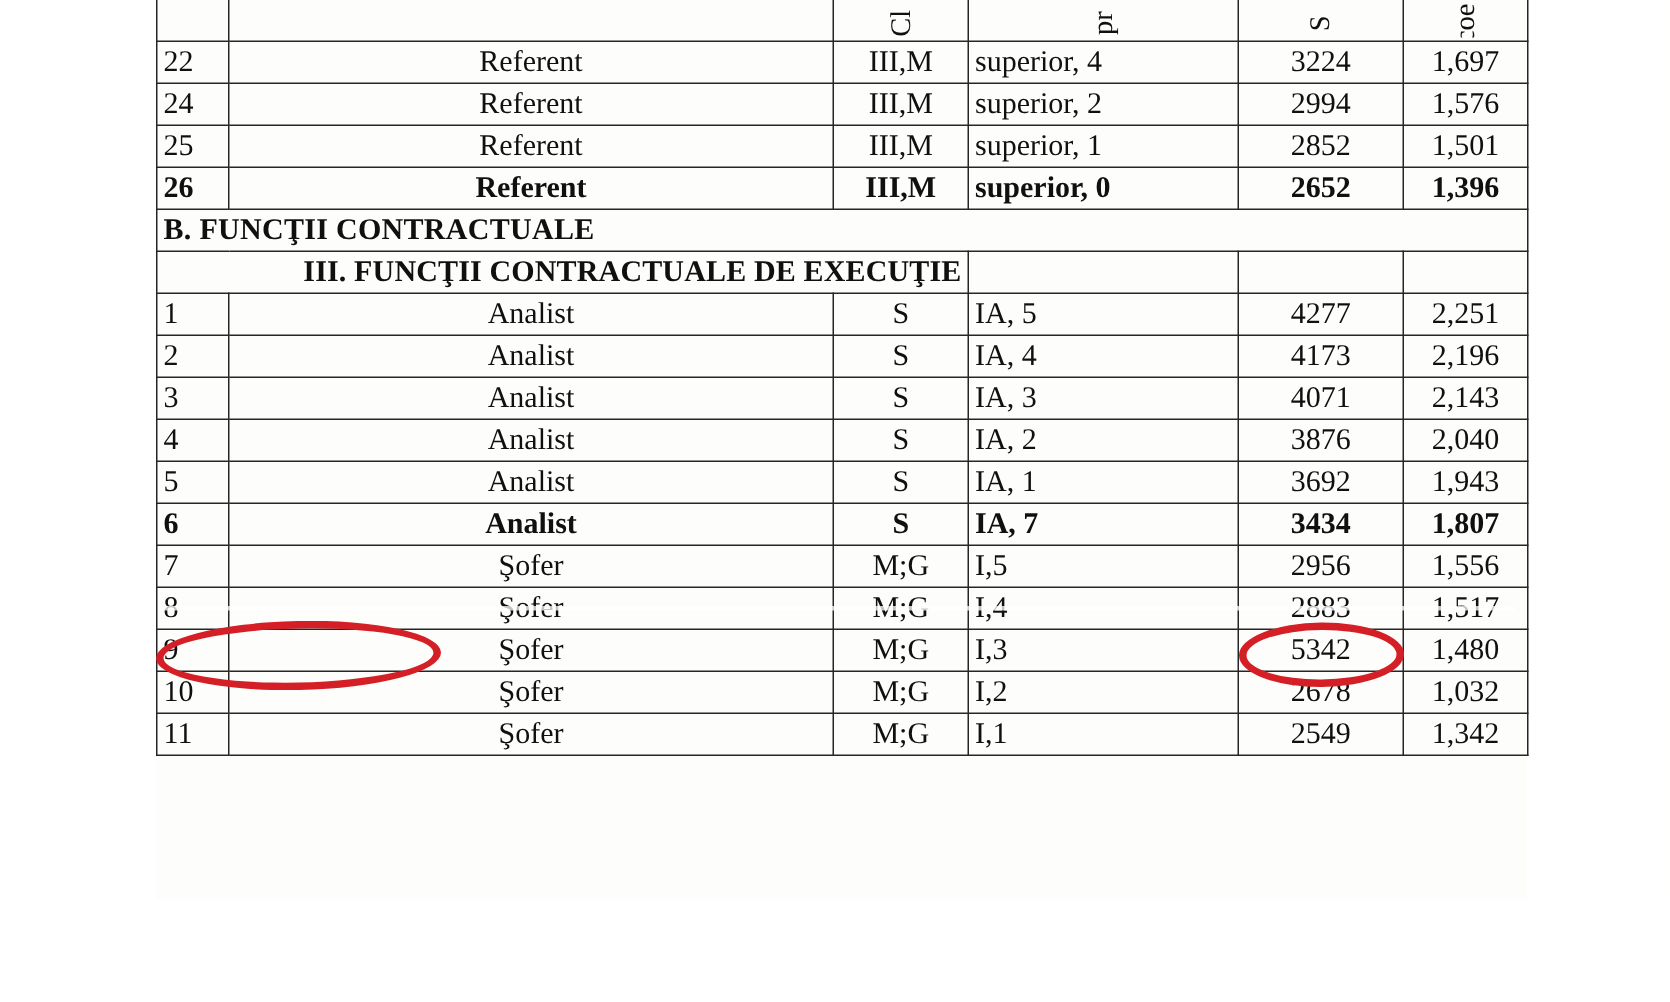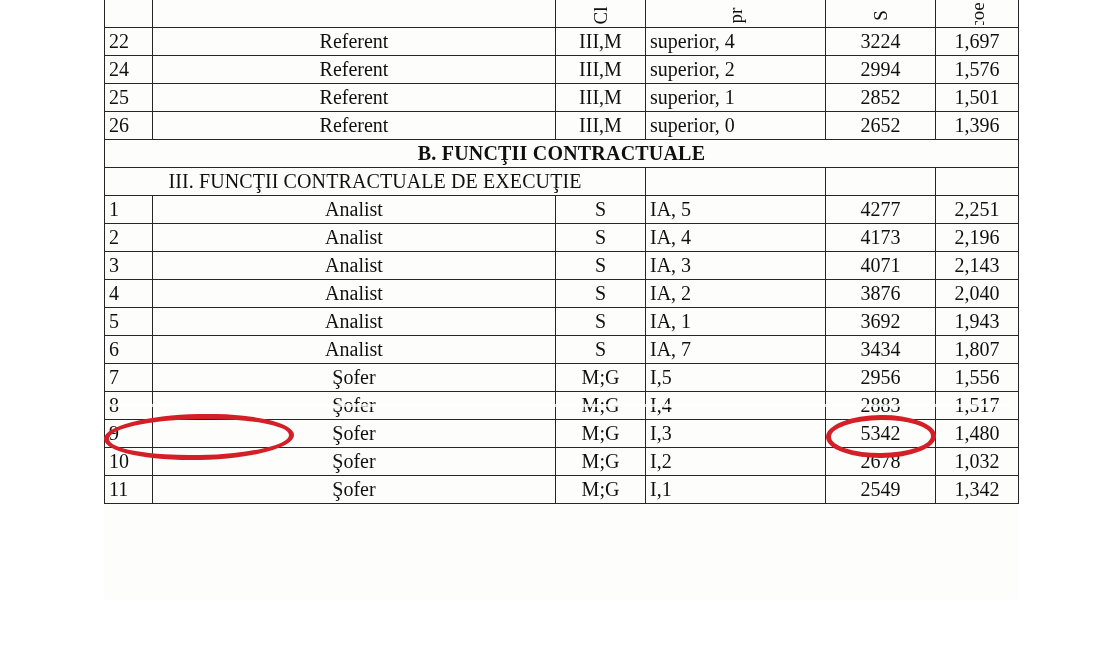--- a/index.html
+++ b/index.html
@@ -63,31 +63,31 @@
   col.c-sal   { width: 110px; }
   col.c-coef  { width: 83px; }
 
   td.num   { text-align: left; padding-right: 5px; }
   td.name  { text-align: center; padding-left: 6px; }
   td.stud  { text-align: center; }
   td.grad  { text-align: left; padding-left: 7px; }
   td.sal   { text-align: center; }
   td.coef  { text-align: center; }
 
-  tr.bold td { font-weight: normal; margin-left: 16px; }
+  tr.bold td { font-weight: bold; margin-left: 16px; }
 
   td.section {
-    text-align: center;
+    text-align: left;
     font-weight: bold;
     font-size: 20px;
     letter-spacing: 0.2px;
   }
   td.section-left {
-    text-align: center;
-    font-weight: normal;
+    text-align: right;
+    font-weight: bold;
     font-size: 20px;
     padding-left: 5px;
     letter-spacing: 0.1px;
   }
 
   
   tr.header-row td {
     height: 42px;
     vertical-align: bottom;
     padding-bottom: 2px;

